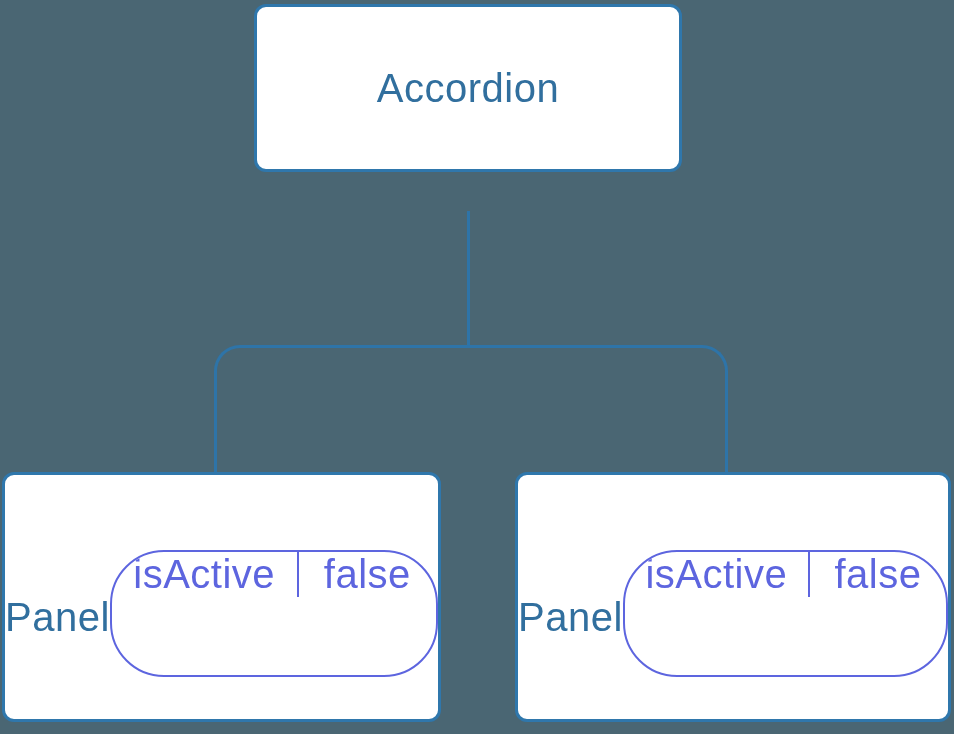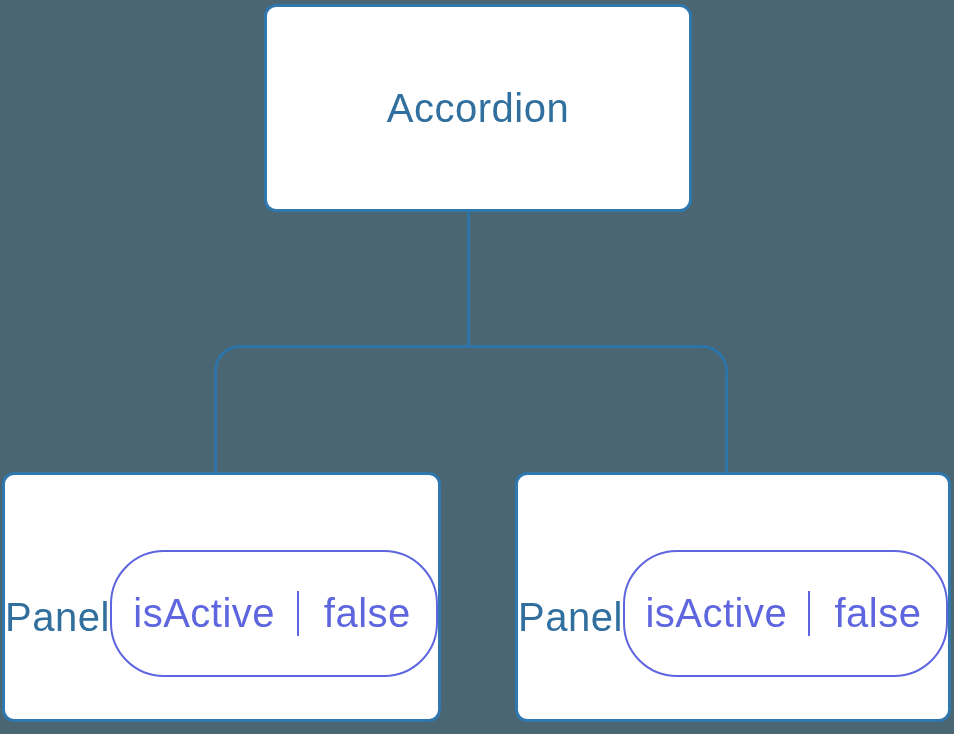--- a/index.html
+++ b/index.html
@@ -17,24 +17,24 @@
 
   
   .node {
     position: absolute;
     background: #ffffff;
     border: 3px solid #2f77ac;
     border-radius: 12px;
     box-sizing: border-box;
   }
   .node-root {
-    left: 264px;
+    left: 254px;
     top: 4px;
     width: 428px;
-    height: 208px;
+    height: 168px;
     display: flex;
     align-items: center;
     justify-content: center;
   }
   .node-title {
     font-size: 40px;
     font-weight: 400;
     color: #316f9e;
     letter-spacing: 0.5px;
   }
@@ -80,21 +80,21 @@
 
   
   .pill {
     margin-top: 32px;
     width: 374px;
     height: 127px;
     box-sizing: border-box;
     border: 2.5px solid #5d65df;
     border-radius: 54px;
     display: flex;
-    align-items: center;
+    align-items: flex-start;
     overflow: hidden;
   }
   .pill-cell {
     display: flex;
     align-items: center;
     justify-content: center;
     font-size: 40px;
     color: #5d65df;
     letter-spacing: 0.5px;
   }

